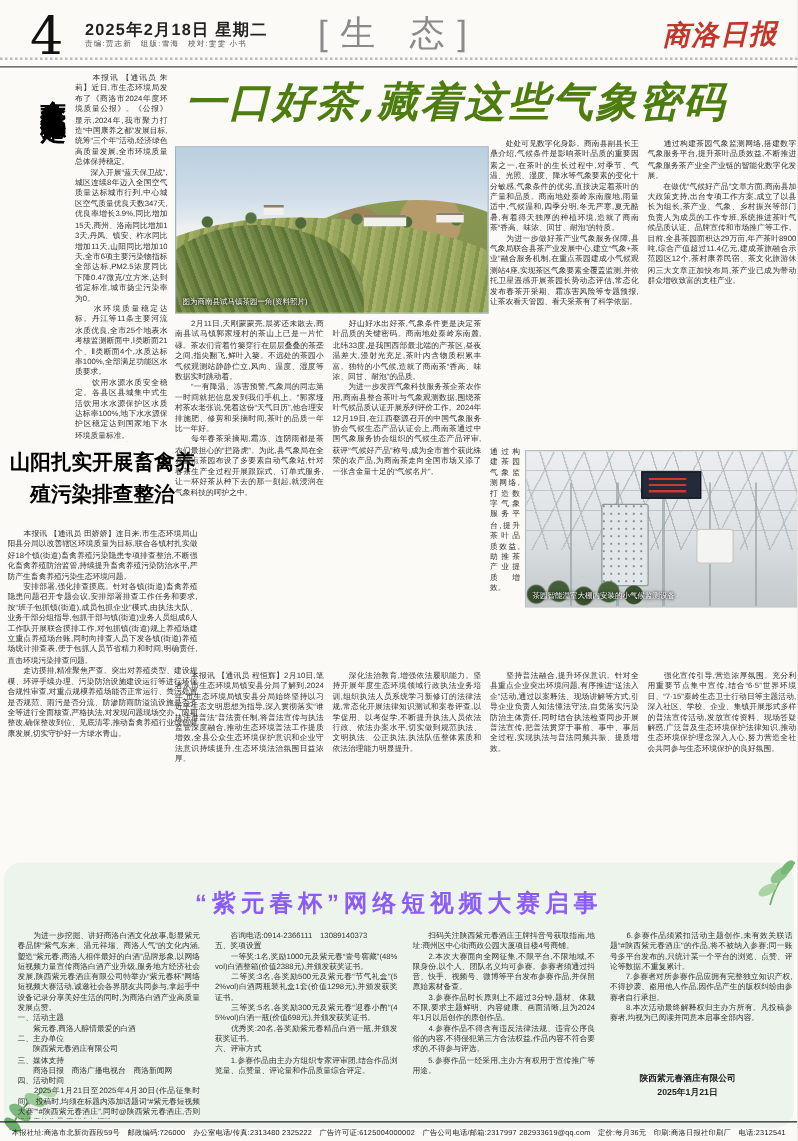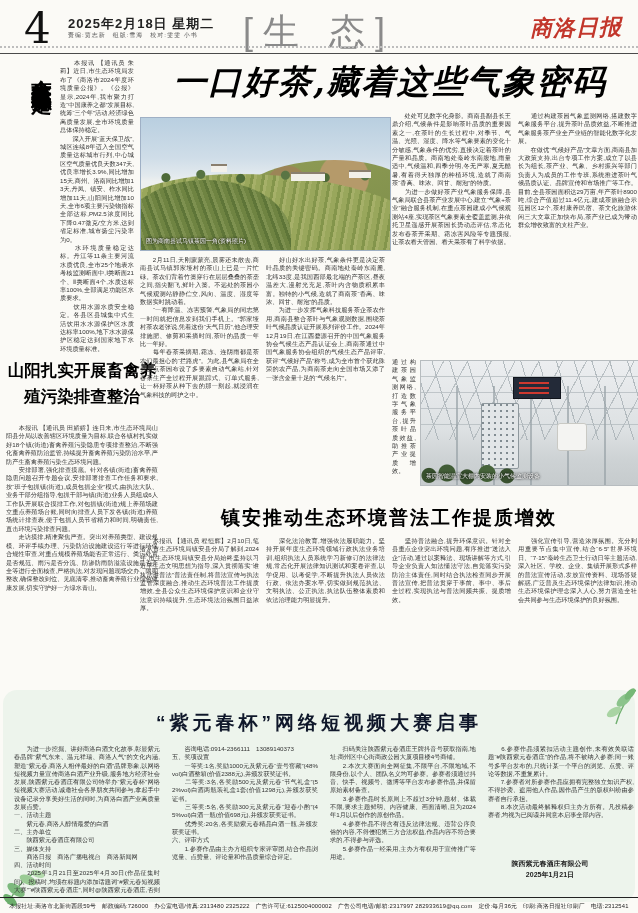--- a/index.html
+++ b/index.html
@@ -3,40 +3,40 @@
 <meta charset="utf-8">
 <style>
   html,body{margin:0;padding:0;background:#dcdcd8;}
   .page{position:relative;width:638px;height:913px;margin:0 auto;background:#fbfaf6;
         font-family:"Liberation Sans",sans-serif;color:#222;overflow:hidden;}
   
   .page-number{position:absolute;left:24px;top:4px;font-family:"DejaVu Serif",serif;
         font-size:42px;font-weight:400;color:#111;}
   .date-line{position:absolute;left:68px;top:15px;font-size:13px;font-weight:bold;color:#222;letter-spacing:1px;}
   .credits-line{position:absolute;left:68px;top:31px;font-size:6px;color:#555;letter-spacing:1px;}
-  .section-title{position:absolute;left:0;right:0;top:8px;text-align:center;font-size:36px;
+  .section-title{position:absolute;left:0;right:0;top:8px;text-align:center;font-size:28px;
         color:#8a8a8a;letter-spacing:10px;font-weight:500;}
   .masthead{position:absolute;right:16px;top:13px;font-family:"DejaVu Serif",serif;
         font-size:22px;font-weight:bold;font-style:italic;color:#c2362b;letter-spacing:1px;
         transform:rotate(-1deg);}
   .rule-dotted{position:absolute;left:0;right:0;top:46px;border-top:2px dotted #bdbdbd;}
   .rule-solid{position:absolute;left:0;right:0;top:53px;border-top:1px solid #4a4a4a;}
   
   .col{position:absolute;font-size:6.2px;line-height:8.4px;color:#333;text-align:justify;
        overflow:hidden;white-space:pre-wrap;word-break:break-all;}
   
   .v-headline{position:absolute;left:12px;top:64px;width:44px;height:292px;
        writing-mode:vertical-rl;text-orientation:upright;font-weight:900;font-size:20px;
        letter-spacing:1px;color:#000;}
   .shanyang-headline{position:absolute;left:4px;top:358px;width:156px;text-align:center;
        font-size:16.5px;font-weight:900;line-height:1.55;color:#000;}
   
-  .tea-headline{position:absolute;left:148px;top:60px;width:484px;text-align:center;
+  .tea-headline{position:absolute;left:148px;top:60px;width:484px;
        font-family:"DejaVu Serif",serif;font-style:italic;font-weight:bold;font-size:33px;
-       color:#000000;letter-spacing:2px;}
+       color:#4d7c0f;letter-spacing:2px;}
   .tea-byline{position:absolute;left:148px;top:104px;width:484px;text-align:center;
        font-size:8px;font-weight:bold;color:#222;}
   
   .photo{position:absolute;overflow:hidden;}
   .photo .caption{position:absolute;left:5px;bottom:4px;font-size:6px;color:#fff;
        text-shadow:0 0 2px rgba(0,0,0,.9),0 0 3px rgba(0,0,0,.7);z-index:9;}
   .photo1{left:140px;top:117px;width:249px;height:132px;border:1px solid #9fb0c5;
        background:linear-gradient(180deg,#b9cfe0 0%,#cfdde8 30%,#e3eaee 44%,#eef0ef 48%);}
   .p1-hill-far{position:absolute;right:-30px;top:42px;width:190px;height:90px;border-radius:55% 45% 0 0;
        background:radial-gradient(circle at 60% 20%,#b59a6a 0 18%,transparent 19%),
@@ -81,21 +81,21 @@
                   radial-gradient(circle at 86% 62%,#39512f 0 7px,transparent 8px);}
   .p2-bag{position:absolute;right:52px;top:62px;width:28px;height:26px;background:#f4f4f2;
        border:1px solid #c9c9c4;border-radius:3px;}
   
   .zhenan-headline{position:absolute;left:140px;top:505px;width:498px;text-align:center;
        font-size:19px;font-weight:900;letter-spacing:2px;color:#000;}
   
   .notice-box{position:absolute;left:3px;top:690px;width:632px;height:212px;background:#edf4ec;
        border-radius:14px;}
   .notice-headline{position:absolute;left:0;right:0;top:710px;text-align:center;font-size:19px;
-       font-weight:900;letter-spacing:4px;color:#0f172a;}
+       font-weight:900;letter-spacing:4px;color:#8b5cf6;}
   .notice-col{font-size:6.2px;line-height:8.3px;}
   .notice-signer{position:absolute;left:468px;top:858px;width:164px;text-align:center;
        font-size:7px;font-weight:bold;color:#222;line-height:11px;}
   .leaf-tr{position:absolute;right:2px;top:684px;width:70px;height:46px;}
   .leaf-bl{position:absolute;left:0px;top:846px;width:72px;height:60px;}
   
   .footer{position:absolute;left:0;right:0;top:897px;border-top:1.5px solid #222;}
   .footer-text{padding-top:4px;text-align:center;font-size:5.8px;color:#222;letter-spacing:.2px;}
 </style>
 </head>
@@ -150,21 +150,20 @@
   <div class="photo photo2">
     <div class="p2-truss"></div>
     <div class="p2-posts"></div>
     <div class="p2-led"></div>
     <div class="p2-cabinet"></div>
     <div class="p2-plants"></div>
     <div class="p2-bag"></div>
     <div class="caption">茶园智能温室大棚内安装的小气候监测设备</div>
   </div>
 
-  <div class="zhenan-headline">镇安推动生态环境普法工作提质增效</div>
   <div class="col" style="left:140px;top:537px;width:119px;height:152px;">　　本报讯 【通讯员 程恒辉】2月10日,笔者从市生态环境局镇安县分局了解到,2024年,市生态环境局镇安县分局始终坚持以习近平生态文明思想为指导,深入贯彻落实“谁执法谁普法”普法责任制,将普法宣传与执法监管深度融合,推动生态环境普法工作提质增效,全县公众生态环境保护意识和企业守法意识持续提升,生态环境法治氛围日益浓厚。</div>
   <div class="col" style="left:266px;top:537px;width:119px;height:152px;">　　深化法治教育,增强依法履职能力。坚持开展年度生态环境领域行政执法业务培训,组织执法人员系统学习新修订的法律法规,常态化开展法律知识测试和案卷评查,以学促用、以考促学,不断提升执法人员依法行政、依法办案水平,切实做到规范执法、文明执法、公正执法,执法队伍整体素质和依法治理能力明显提升。</div>
   <div class="col" style="left:392px;top:537px;width:119px;height:152px;">　　坚持普法融合,提升环保意识。针对全县重点企业突出环境问题,有序推进“送法入企”活动,通过以案释法、现场讲解等方式,引导企业负责人知法懂法守法,自觉落实污染防治主体责任,同时结合执法检查同步开展普法宣传,把普法贯穿于事前、事中、事后全过程,实现执法与普法同频共振、提质增效。</div>
   <div class="col" style="left:518px;top:537px;width:119px;height:152px;">　　强化宣传引导,营造浓厚氛围。充分利用重要节点集中宣传,结合“6·5”世界环境日、“7·15”秦岭生态卫士行动日等主题活动,深入社区、学校、企业、集镇开展形式多样的普法宣传活动,发放宣传资料、现场答疑解惑,广泛普及生态环境保护法律知识,推动生态环境保护理念深入人心,努力营造全社会共同参与生态环境保护的良好氛围。</div>
 
   <div class="notice-box"></div>
 
   <svg class="leaf-tr" viewBox="0 0 70 46">
     <g fill="none">
       <path d="M50 40 Q56 18 70 6" stroke="#6fae6f" stroke-width="1.4"></path>

